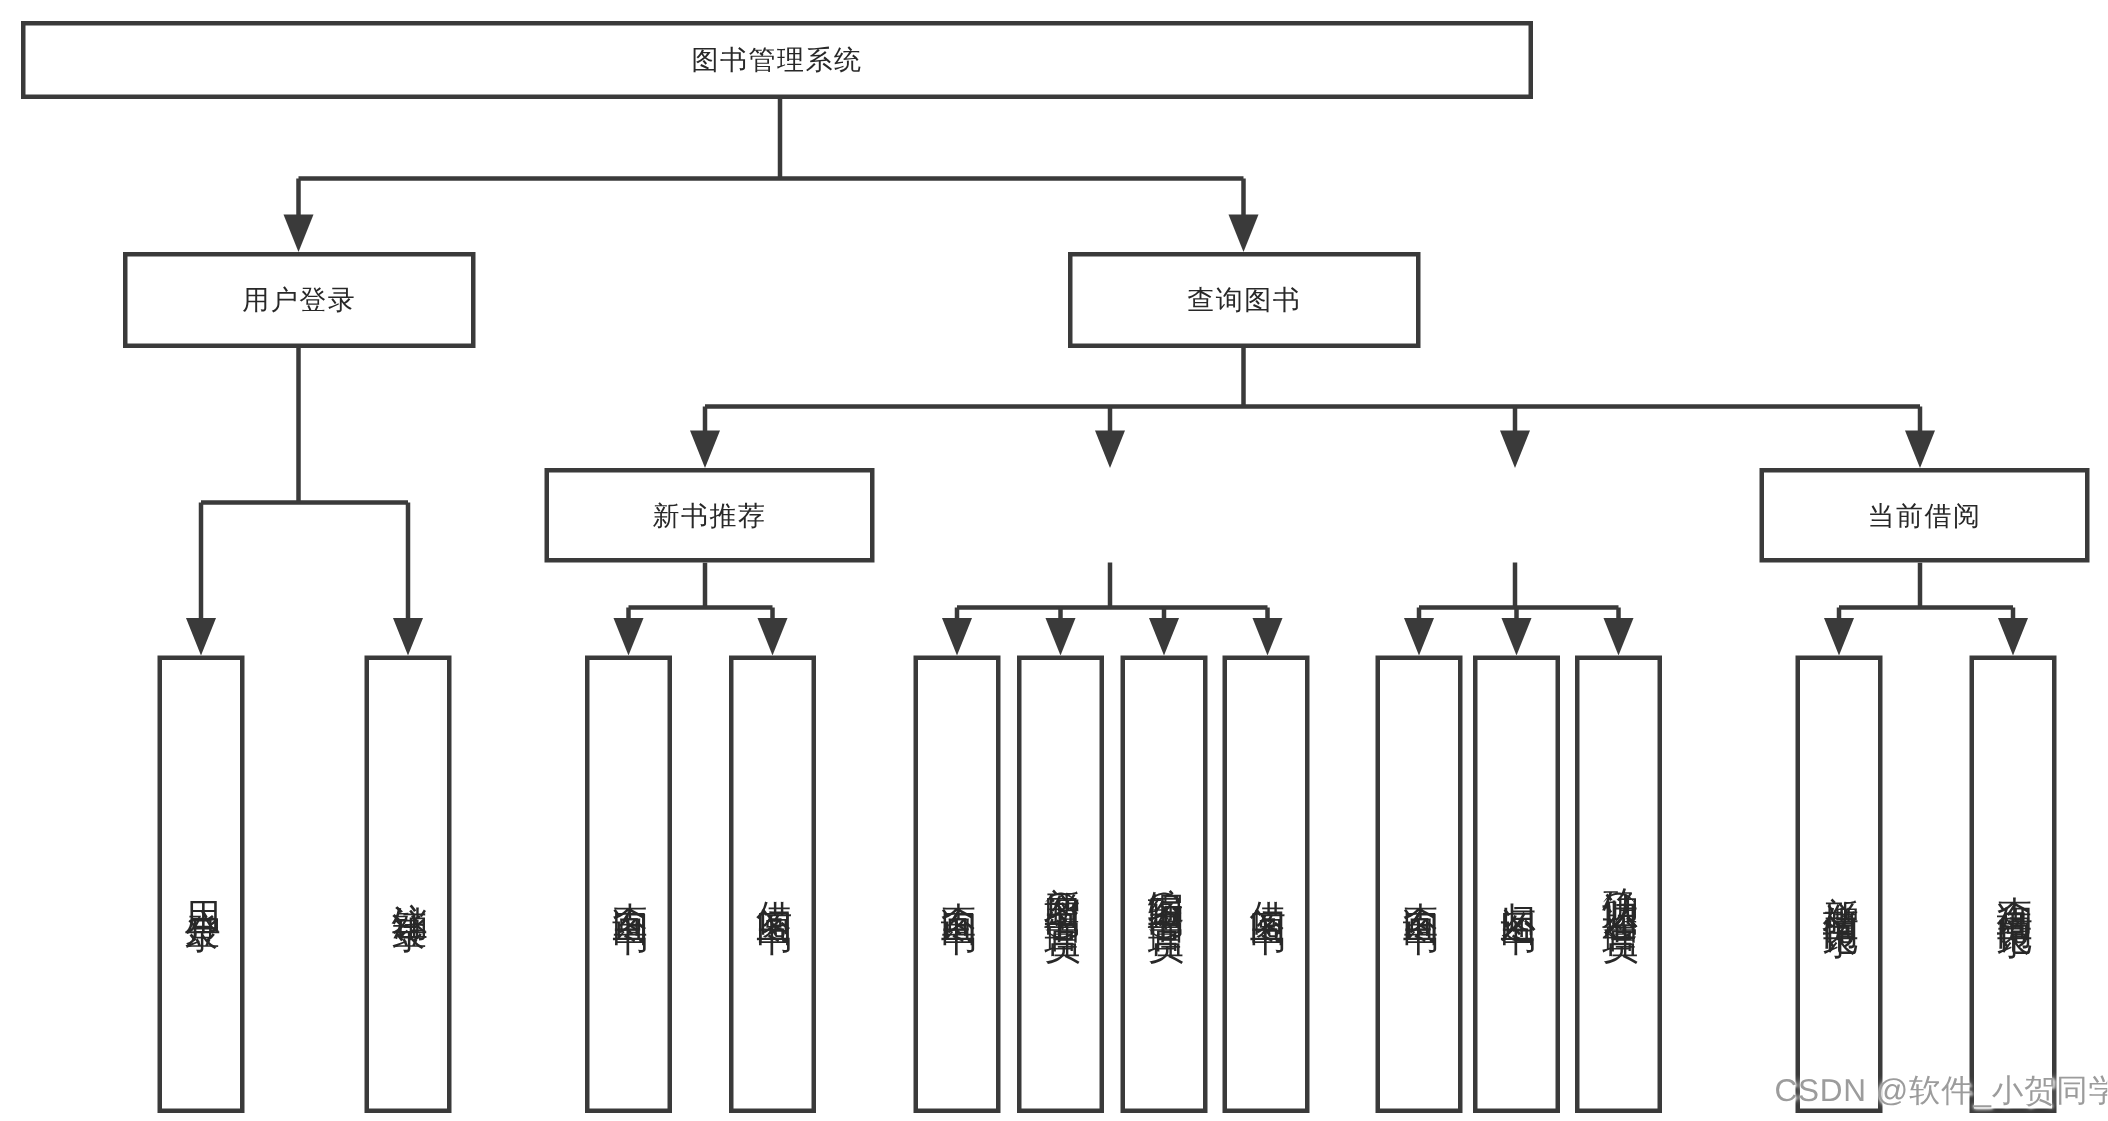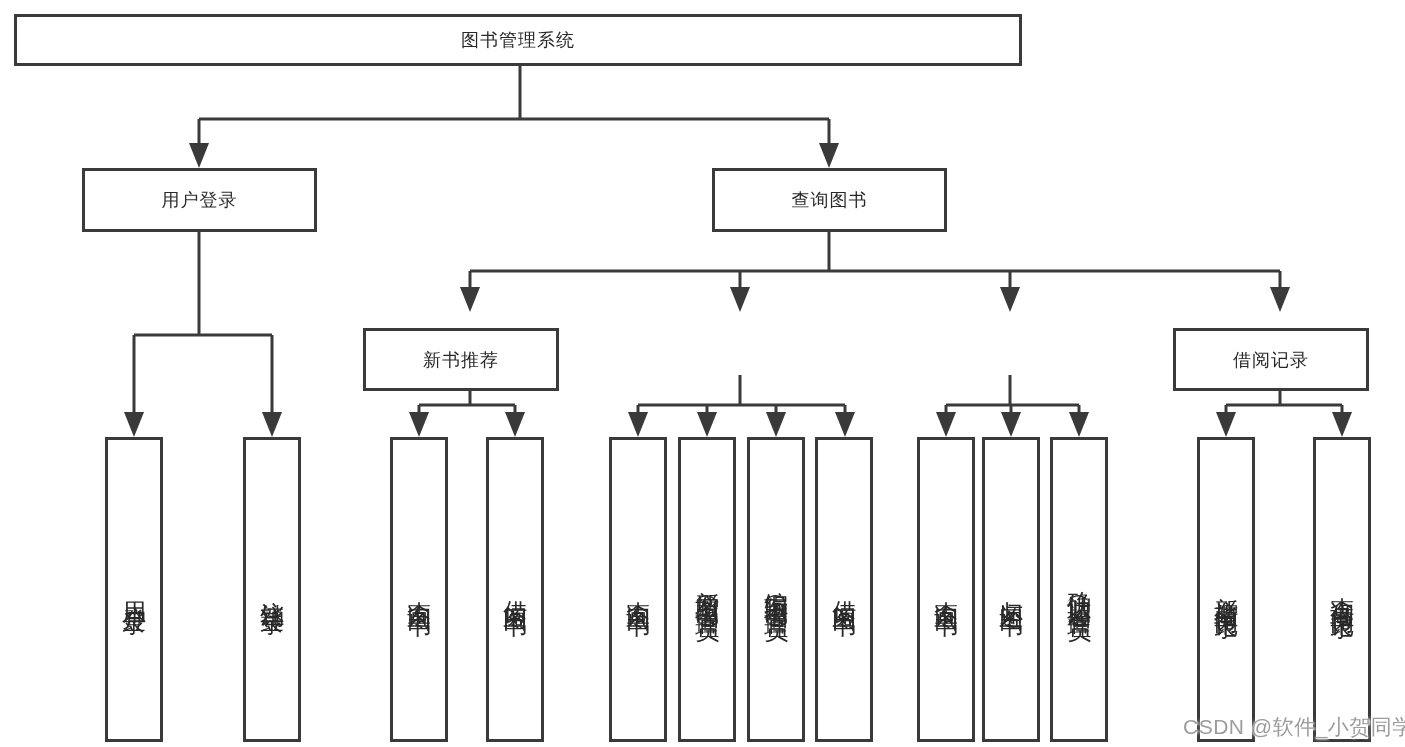--- a/index.html
+++ b/index.html
@@ -25,21 +25,21 @@
     color:var(--text);
     display:flex;align-items:center;justify-content:center;
     text-align:center;
     font-size:18px;
     letter-spacing:1px;
     line-height:1;
     z-index:2;
   }
   .node.root{left:14px;top:14px;width:1008px;height:52px;}
   .node.lvl2{top:168px;width:235px;height:64px;}
-  .node.lvl3{top:328px;width:196px;height:63px;}
+  .node.lvl3{top:312px;width:220px;height:63px;}
   .node.leaf{
     top:437px;width:58px;height:305px;
     writing-mode:vertical-rl;
     font-size:24px;
     letter-spacing:4px;
     line-height:1.18;
   }
   .wm{
     position:absolute;
     left:1183px;top:713px;
@@ -124,21 +124,21 @@
       <polygon points="1332,412 1352,412 1342,437"></polygon>
     </g>
   </svg>
 
   <div class="node root">图书管理系统</div>
 
   <div class="node lvl2" style="left:82px">用户登录</div>
   <div class="node lvl2" style="left:712px">查询图书</div>
 
   <div class="node lvl3" style="left:363px">新书推荐</div>
-  <div class="node lvl3" style="left:1173px">借阅记录</div>
+  <div class="node lvl3" style="left:1173px">当前借阅</div>
 
   <div class="node leaf" style="left:105px">用户登录</div>
   <div class="node leaf" style="left:243px">注销登录</div>
 
   <div class="node leaf" style="left:390px">查询图书</div>
   <div class="node leaf" style="left:486px">借阅图书</div>
 
   <div class="node leaf" style="left:609px">查询图书</div>
   <div class="node leaf" style="left:678px">新增图书（管理员）</div>
   <div class="node leaf" style="left:747px">编辑图书（管理员）</div>

